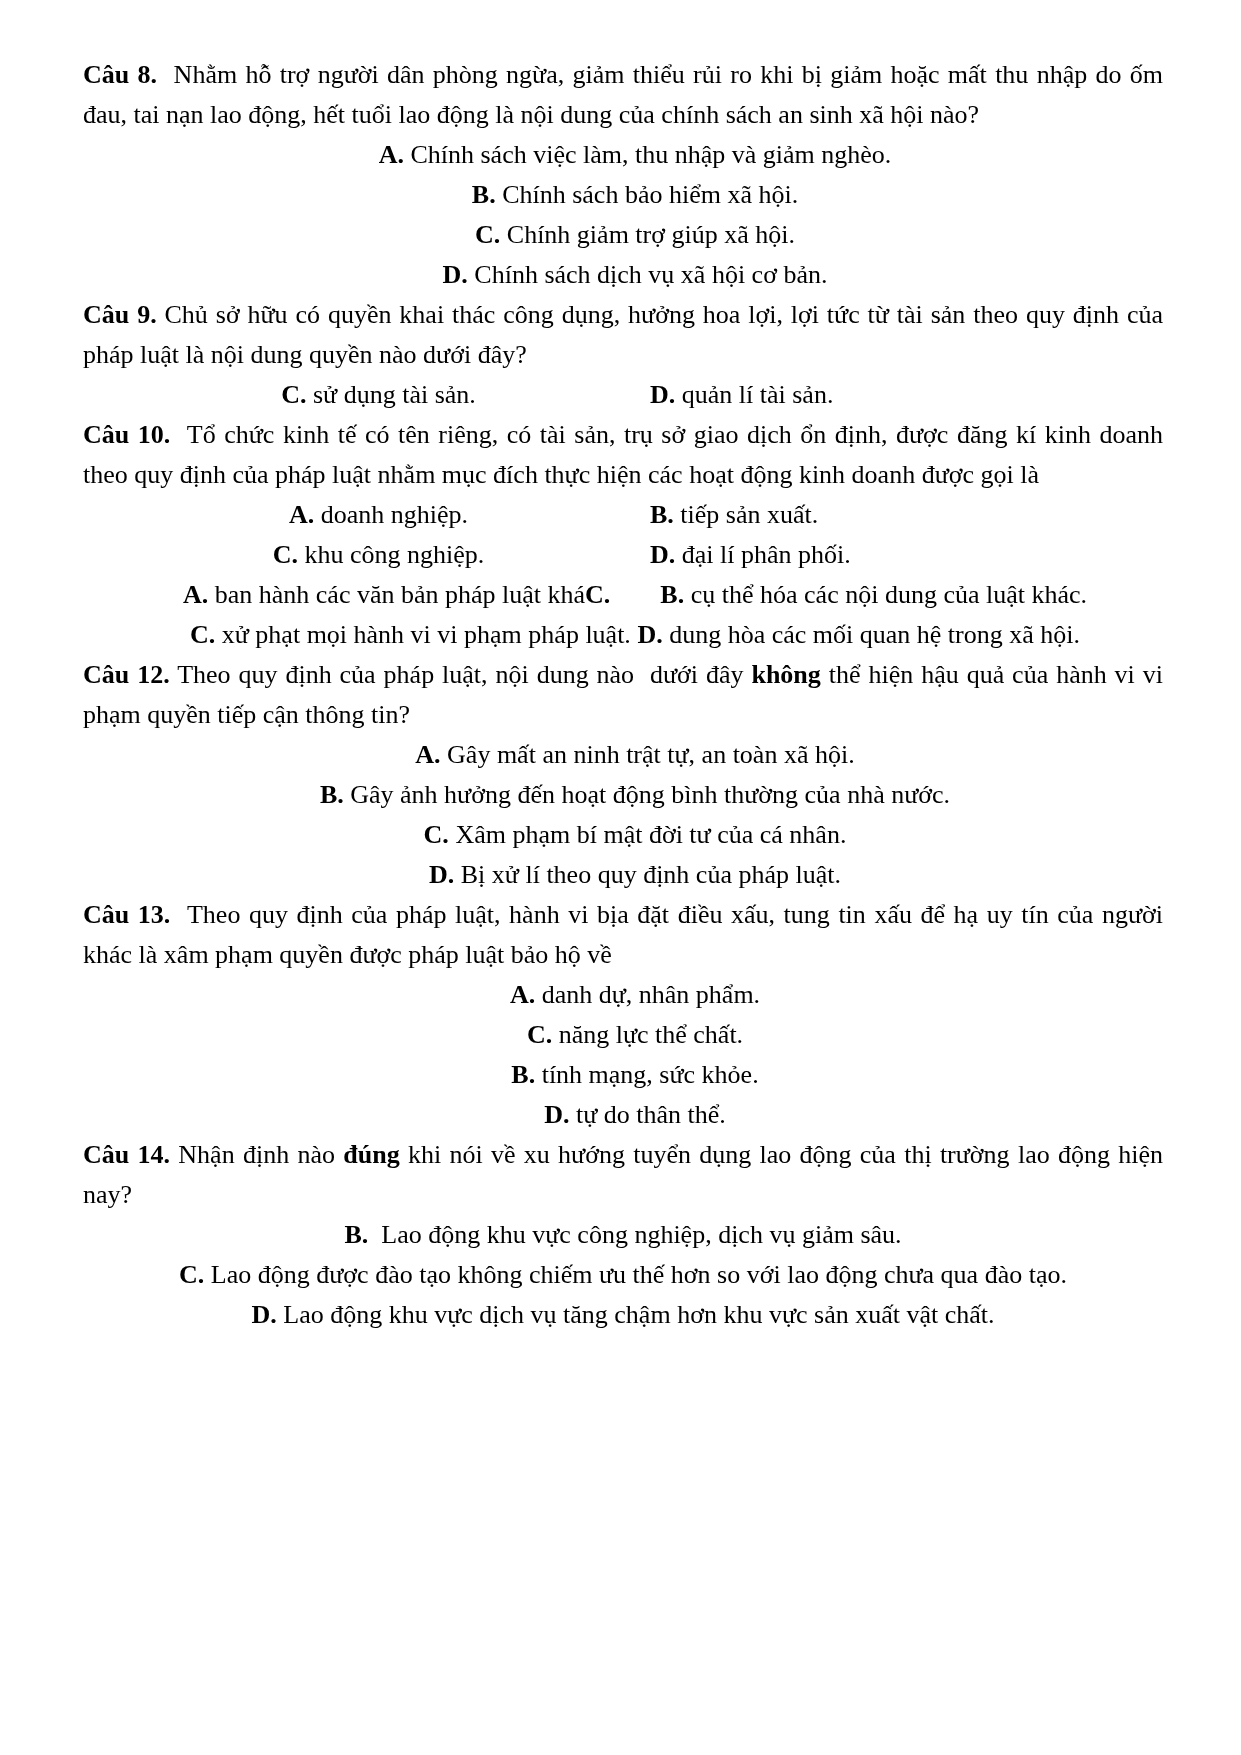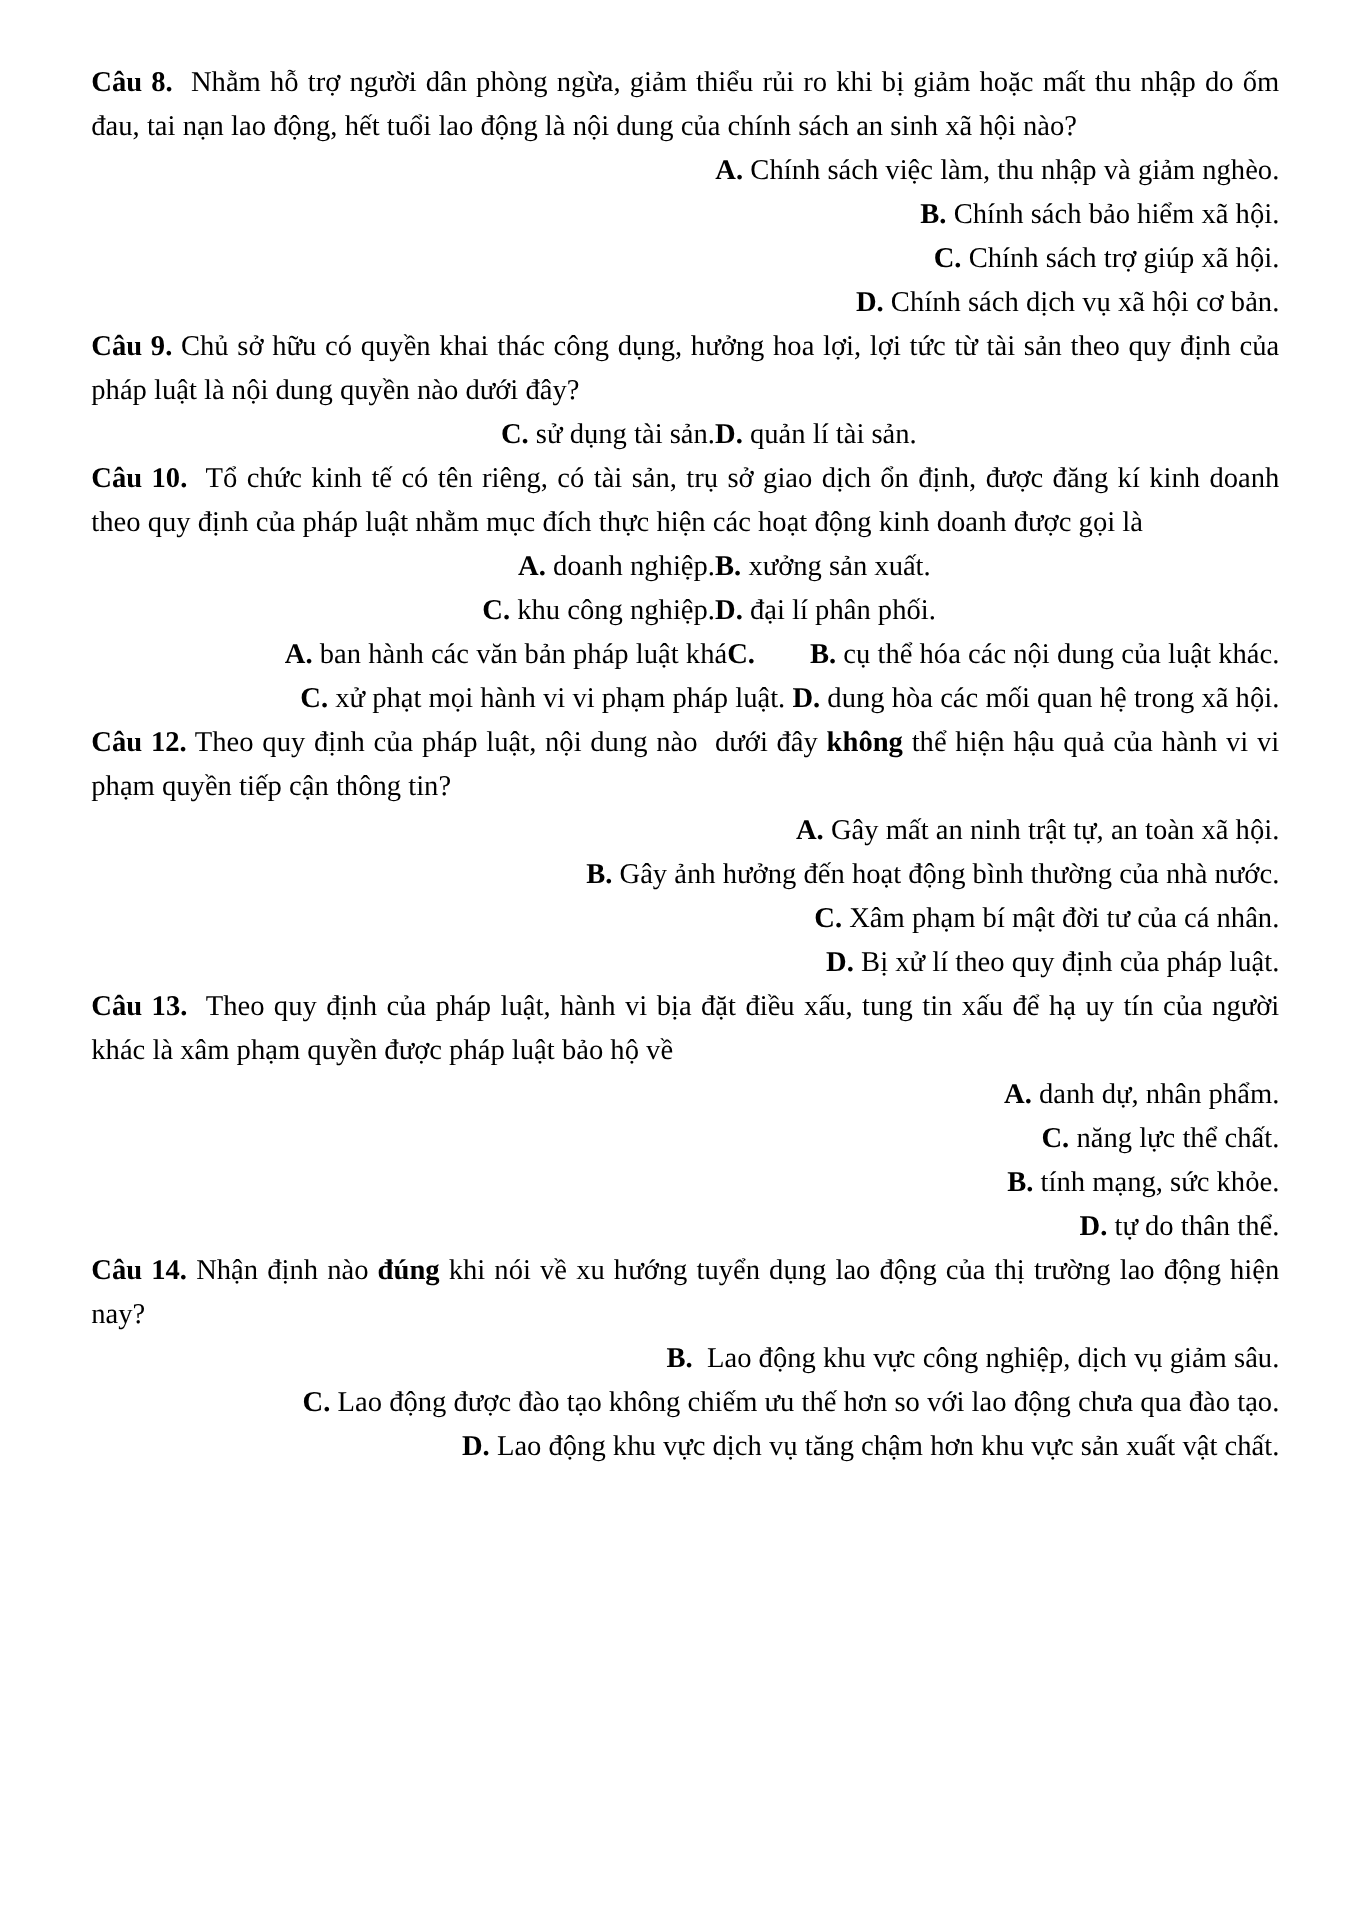--- a/index.html
+++ b/index.html
@@ -16,21 +16,21 @@
   }
   .content {
     position:absolute;
     top:55px; left:83px;
     width:1080px;
   }
   p { margin:0; }
   .stem  { text-align:justify; white-space:pre-wrap; }
   .ql    { font-weight:bold; }
   b      { font-weight:bold; }
-  .opt   { white-space:pre-wrap; text-align:right; }
+  .opt   { white-space:pre-wrap; text-align:center; }
   .indent { padding-left:24px; }
   .optrow { display:flex; padding-left:24px; }
   .optrow .col1 { width:543px; flex:0 0 543px; }
   .tab { display:inline-block; width:50px; }
   .pagenum {
     position:absolute;
     top:1658px; left:0;
     width:100%;
     text-align:center;
     font-size:24px;
@@ -41,38 +41,38 @@
 <body>
 
 <div class="page">
   <div class="content">
 
     <section>
       <p class="stem"><b class="ql">Câu 8.</b><span>  Nhằm hỗ trợ người dân phòng ngừa, giảm thiểu rủi ro khi bị giảm hoặc mất thu nhập do ốm đau, tai nạn lao động, hết tuổi lao động là nội dung của chính sách an sinh xã hội nào?</span></p>
       <div class="indent">
         <p class="opt"><b>A.</b><span> Chính sách việc làm, thu nhập và giảm nghèo.</span></p>
         <p class="opt"><b>B.</b><span> Chính sách bảo hiểm xã hội.</span></p>
-        <p class="opt"><b>C.</b><span> Chính sách trợ giúp xã hội.</span></p>
+        <p class="opt"><b>C.</b><span> Chính giảm trợ giúp xã hội.</span></p>
         <p class="opt"><b>D.</b><span> Chính sách dịch vụ xã hội cơ bản.</span></p>
       </div>
     </section>
 
     <section>
       <p class="stem"><b class="ql">Câu 9.</b><span> Chủ sở hữu có quyền khai thác công dụng, hưởng hoa lợi, lợi tức từ tài sản theo quy định của pháp luật là nội dung quyền nào dưới đây?</span></p>
       <div class="optrow">
         <p class="opt col1"><b>C.</b><span> sử dụng tài sản.</span></p>
         <p class="opt"><b>D.</b><span> quản lí tài sản.</span></p>
       </div>
     </section>
 
     <section>
       <p class="stem"><b class="ql">Câu 10.</b><span>  Tổ chức kinh tế có tên riêng, có tài sản, trụ sở giao dịch ổn định, được đăng kí kinh doanh theo quy định của pháp luật nhằm mục đích thực hiện các hoạt động kinh doanh được gọi là</span></p>
       <div class="optrow">
         <p class="opt col1"><b>A.</b><span> doanh nghiệp.</span></p>
-        <p class="opt"><b>B.</b><span> xưởng sản xuất.</span></p>
+        <p class="opt"><b>B.</b><span> tiếp sản xuất.</span></p>
       </div>
       <div class="optrow">
         <p class="opt col1"><b>C.</b><span> khu công nghiệp.</span></p>
         <p class="opt"><b>D.</b><span> đại lí phân phối.</span></p>
       </div>
     </section>
 
     <section>
       <div class="indent">
         <p class="opt"><b>A.</b><span> ban hành các văn bản pháp luật khá</span><b>C.</b><span class="tab"></span><b>B.</b><span> cụ thể hóa các nội dung của luật khác.</span></p>

